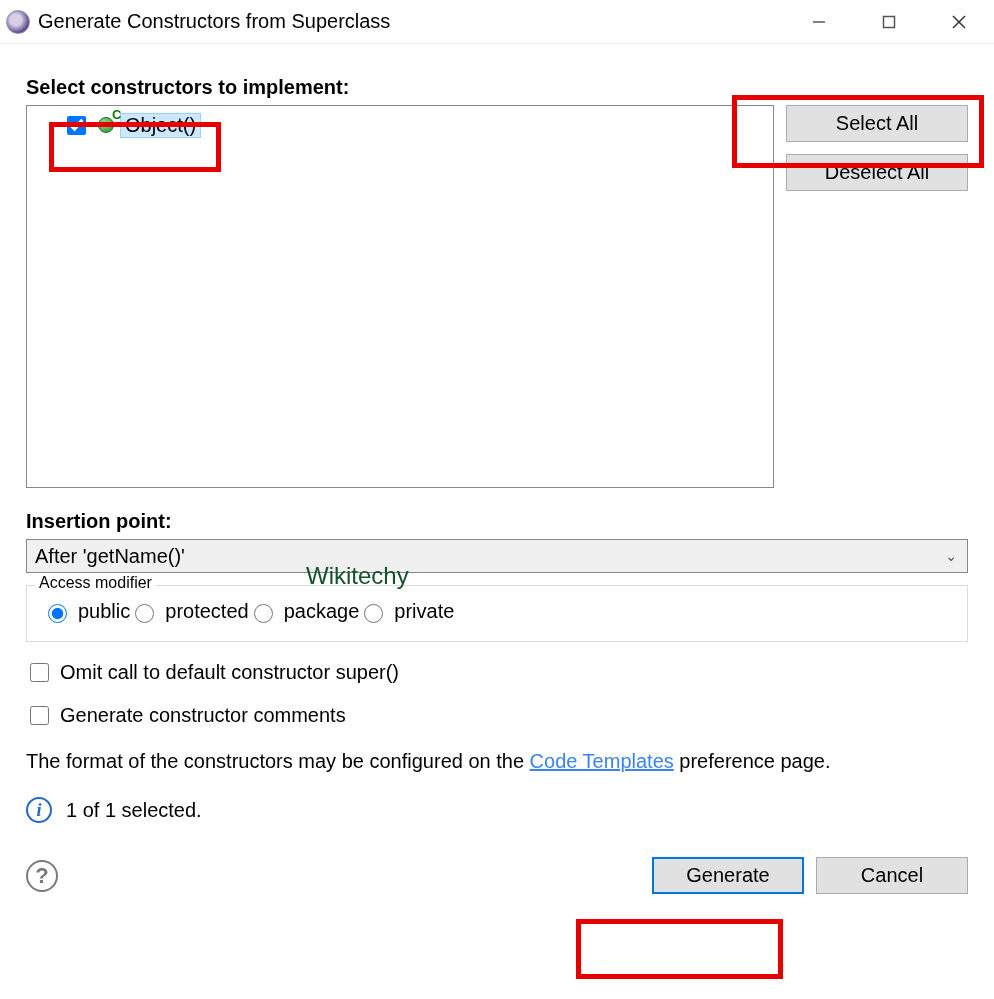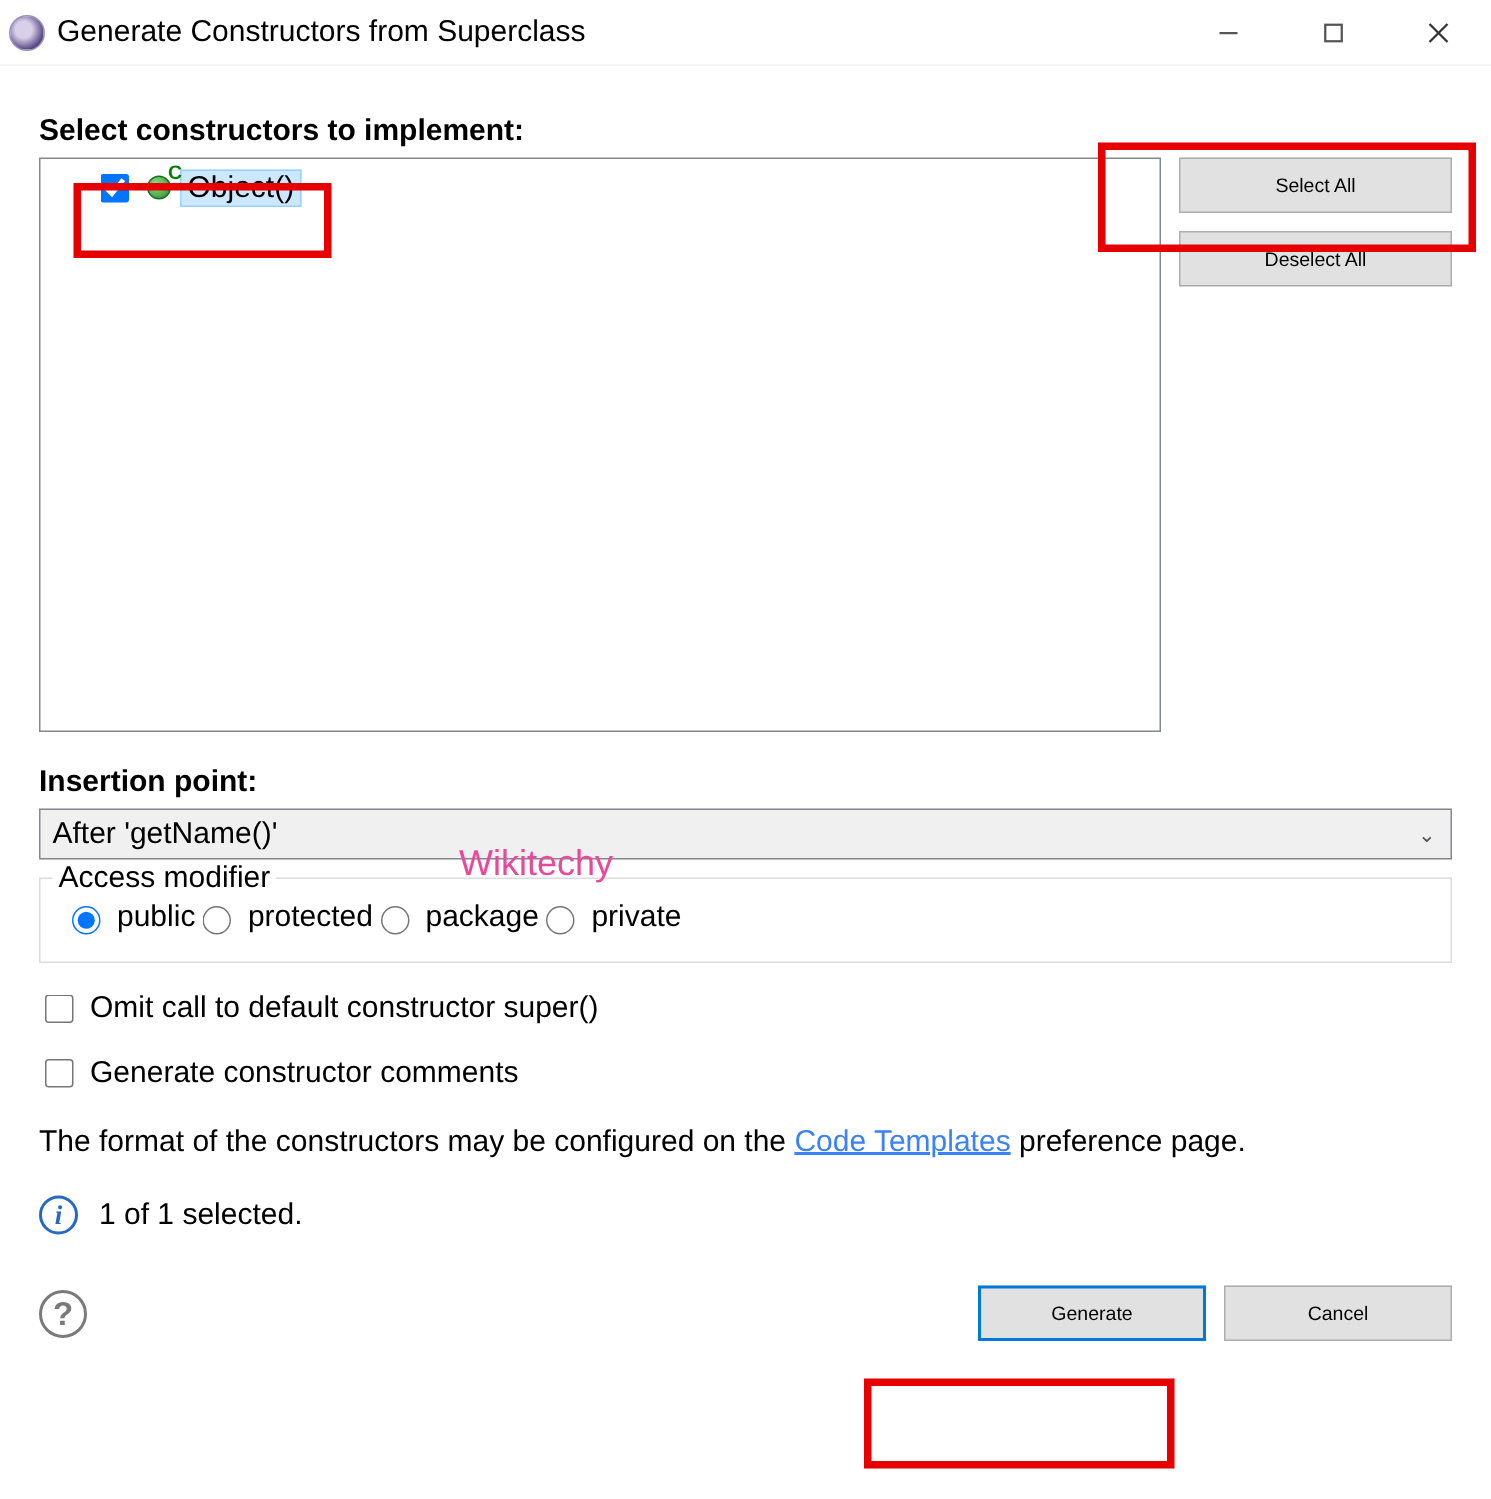--- a/index.html
+++ b/index.html
@@ -21,28 +21,28 @@
 .tree-item-wrap { position: absolute; top: 4px; left: 36px; display: flex; align-items: center; height: 30px; }
 .tree-item-wrap input[type=checkbox] { width: 19px; height: 19px; margin-right: 12px; }
 .tree-icons { display: flex; align-items: center; position: relative; margin-right: 6px; }
 .green-dot { width: 16px; height: 16px; border-radius: 50%; background: radial-gradient(circle at 35% 35%, #8ce08c, #2c8a2c); border: 1px solid #1e6e1e; }
 .c-super { position: absolute; top: -10px; left: 14px; font-weight: 700; color: #067d06; font-size: 13px; }
 .tree-label-sel { background: #cce8ff; border: 1px solid #99d1ff; padding: 0 4px; }
 
 .side-btns { display: flex; flex-direction: column; gap: 12px; width: 182px; }
 .side-btns .btn { height: 37px; }
 
-.btn { border: 1px solid #adadad; background: #e1e1e1; font-size: 13px; display: flex; align-items: center; justify-content: center; cursor: default; }
+.btn { border: 1px solid #adadad; background: #e1e1e1; font-size: 20px; display: flex; align-items: center; justify-content: center; cursor: default; }
 .btn.primary { border: 2px solid #0078d7; background: #e1e1e1; }
 
 .dropdown { width: 100%; height: 34px; border: 1px solid #828790; background: #f0f0f0; display: flex; align-items: center; padding: 0 8px; position: relative; }
 .dropdown .chev { position: absolute; right: 10px; color: #555; font-size: 14px; }
 
 .fieldset { border: 1px solid #dcdcdc; padding: 14px 16px 18px 16px; margin-top: 12px; position: relative; }
-.fieldset .legend { position: absolute; top: -12px; left: 8px; background: #fff; padding: 0 4px; font-size: 20px; }
+.fieldset .legend { position: absolute; top: -12px; left: 8px; background: #fff; padding: 0 4px; font-size: 16px; }
 .radio-row { display: flex; align-items: flex-end; }
 .radio-row label { display: flex; align-items: center; gap: 8px; font-size: 20px; }
 .radio-row input[type=radio] { width: 19px; height: 19px; }
 
 .check-row { display: flex; align-items: center; gap: 8px; margin-top: 18px; font-size: 20px; }
 .check-row input[type=checkbox] { width: 19px; height: 19px; }
 
 .link { color: #3b82f6; text-decoration: underline; cursor: pointer; }
 
 .info-row { display: flex; align-items: center; gap: 14px; margin-top: 24px; }
@@ -51,21 +51,21 @@
 .bottom-row { display: flex; align-items: center; margin-top: 34px; }
 .help-icon { width: 32px; height: 32px; border: 2px solid #7a7a7a; border-radius: 50%; color: #7a7a7a; display: flex; align-items: center; justify-content: center; font-weight: 700; font-size: 22px; }
 .bottom-btns { margin-left: auto; display: flex; gap: 12px; }
 .bottom-btns .btn { width: 152px; height: 37px; }
 
 .annot { position: absolute; border: 5px solid #e60000; pointer-events: none; }
 .annot.a1 { top: 122px; left: 49px; width: 172px; height: 50px; }
 .annot.a2 { top: 95px; left: 732px; width: 252px; height: 73px; }
 .annot.a3 { top: 919px; left: 576px; width: 207px; height: 60px; }
 
-.watermark { position: absolute; top: 562px; left: 306px; color: #ec4899; font-size: 24px; text-align: right; }
+.watermark { position: absolute; top: 562px; left: 306px; color: #14532d; font-size: 24px; text-align: right; }
 </style>
 </head>
 <body>
 
 <div class="titlebar">
   <div class="app-icon"></div>
   <div class="title">Generate Constructors from Superclass</div>
   <div class="win-controls">
     <div class="win-btn">
       <svg viewBox="0 0 14 14">

